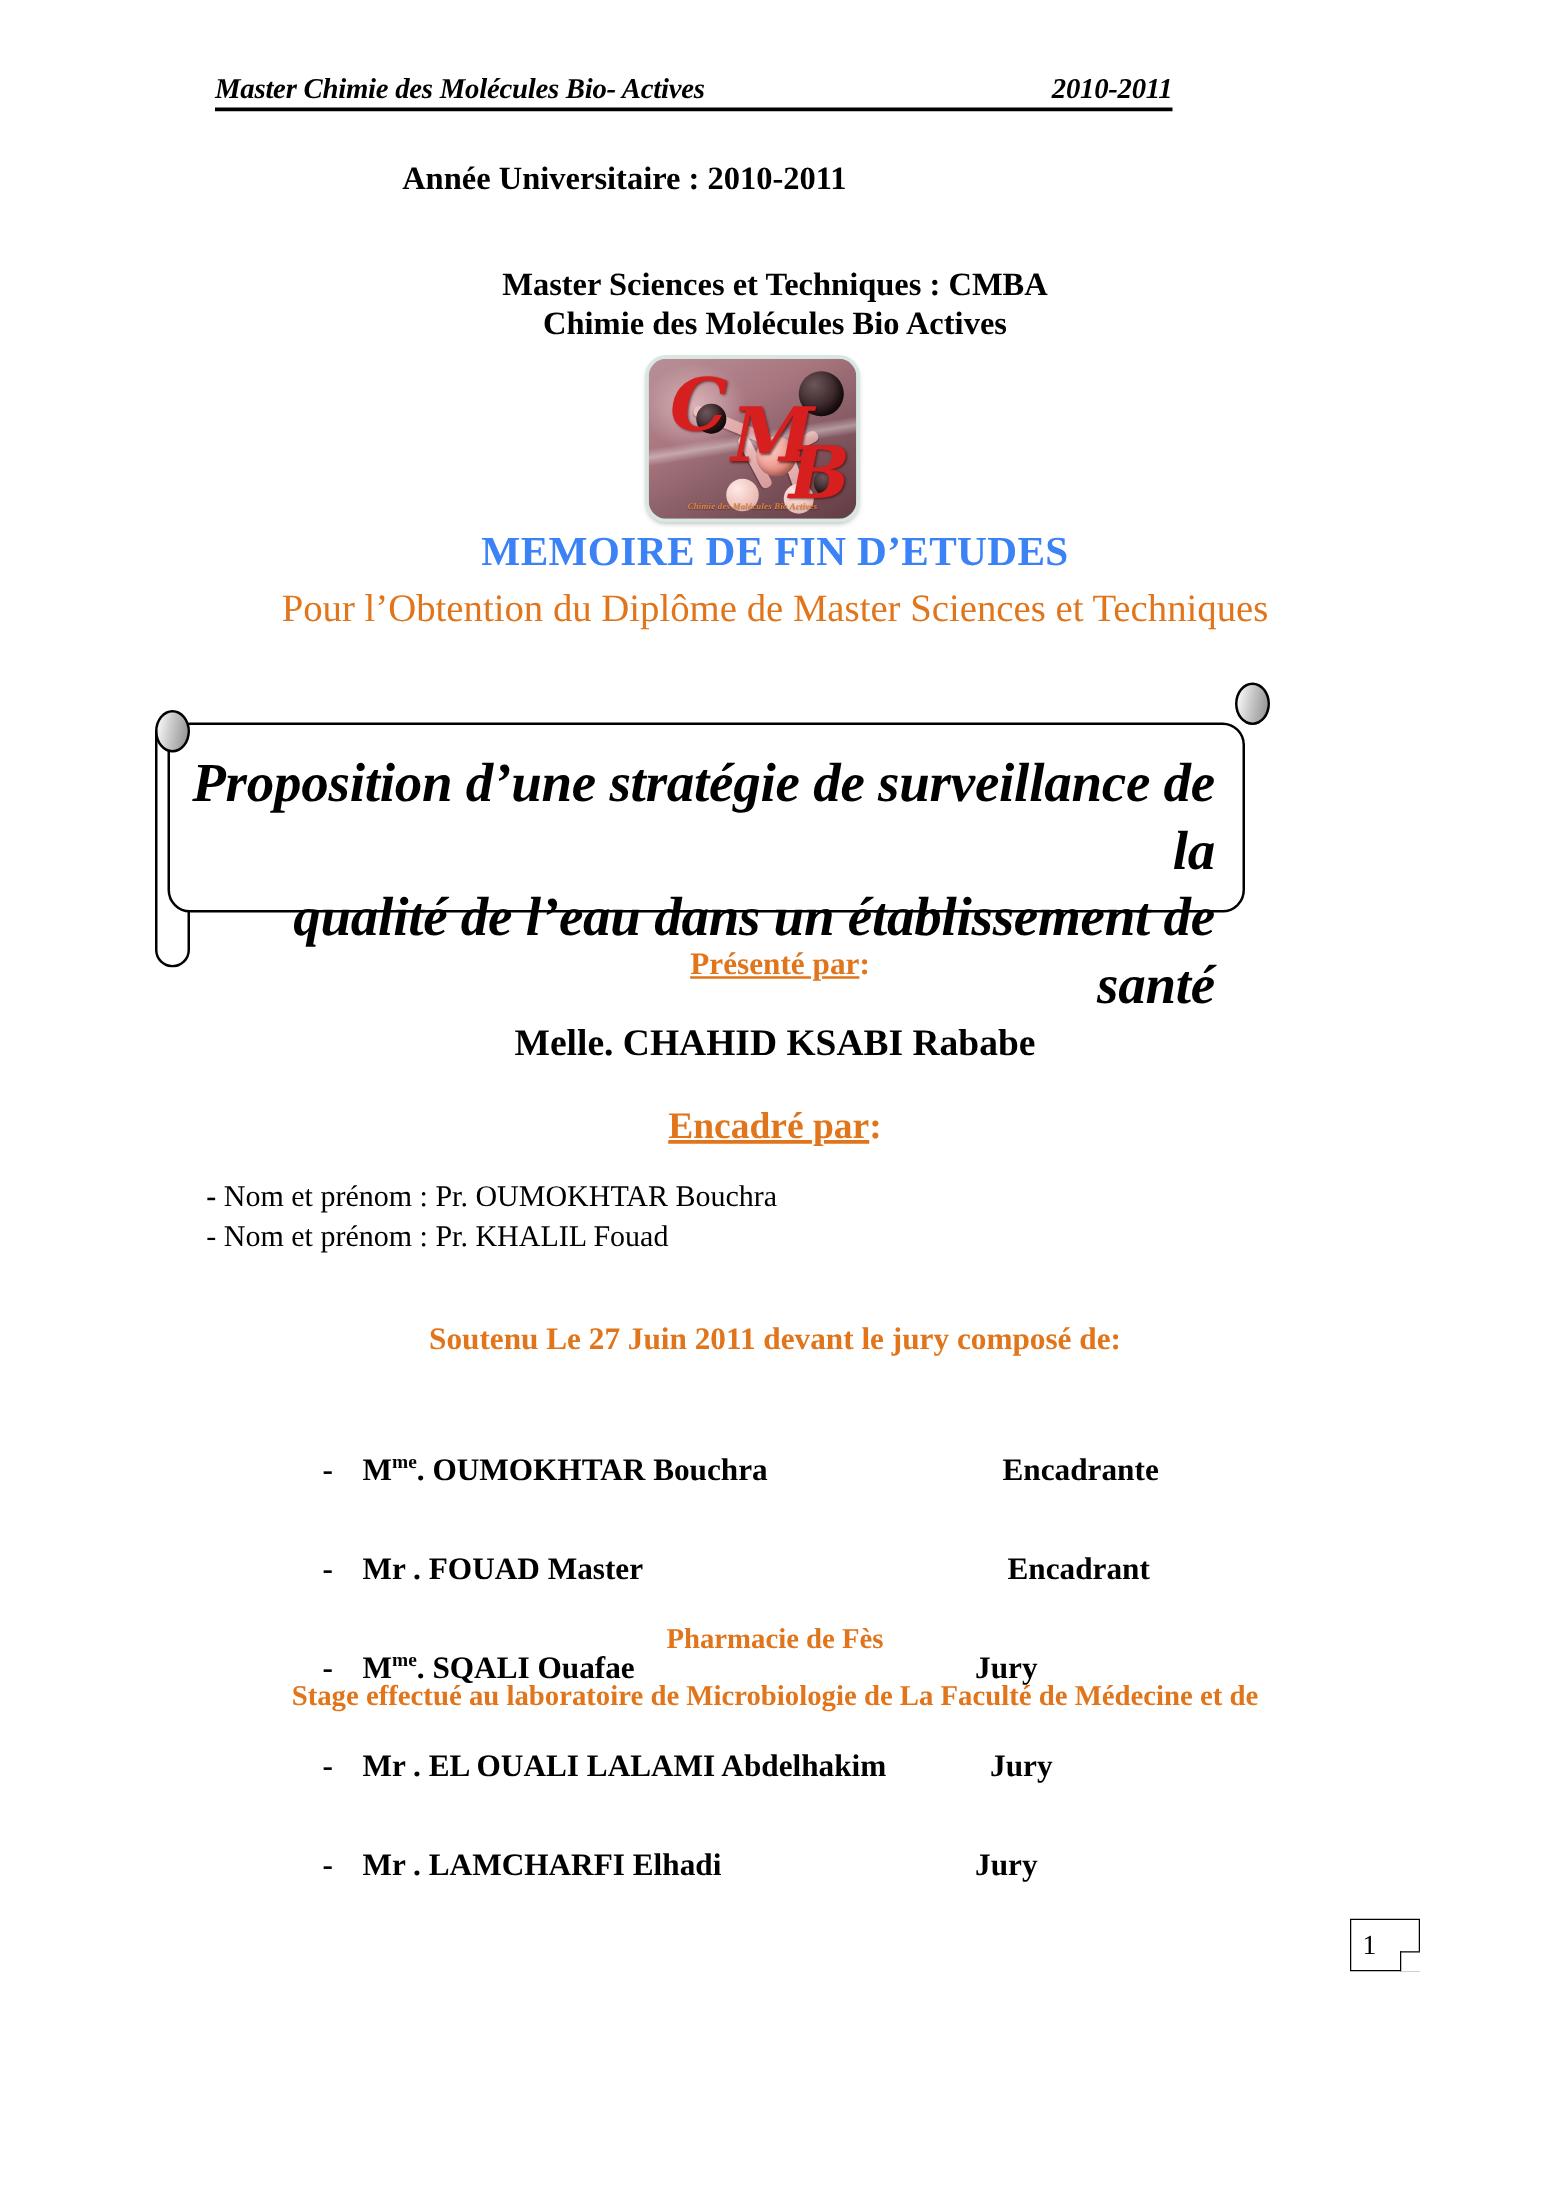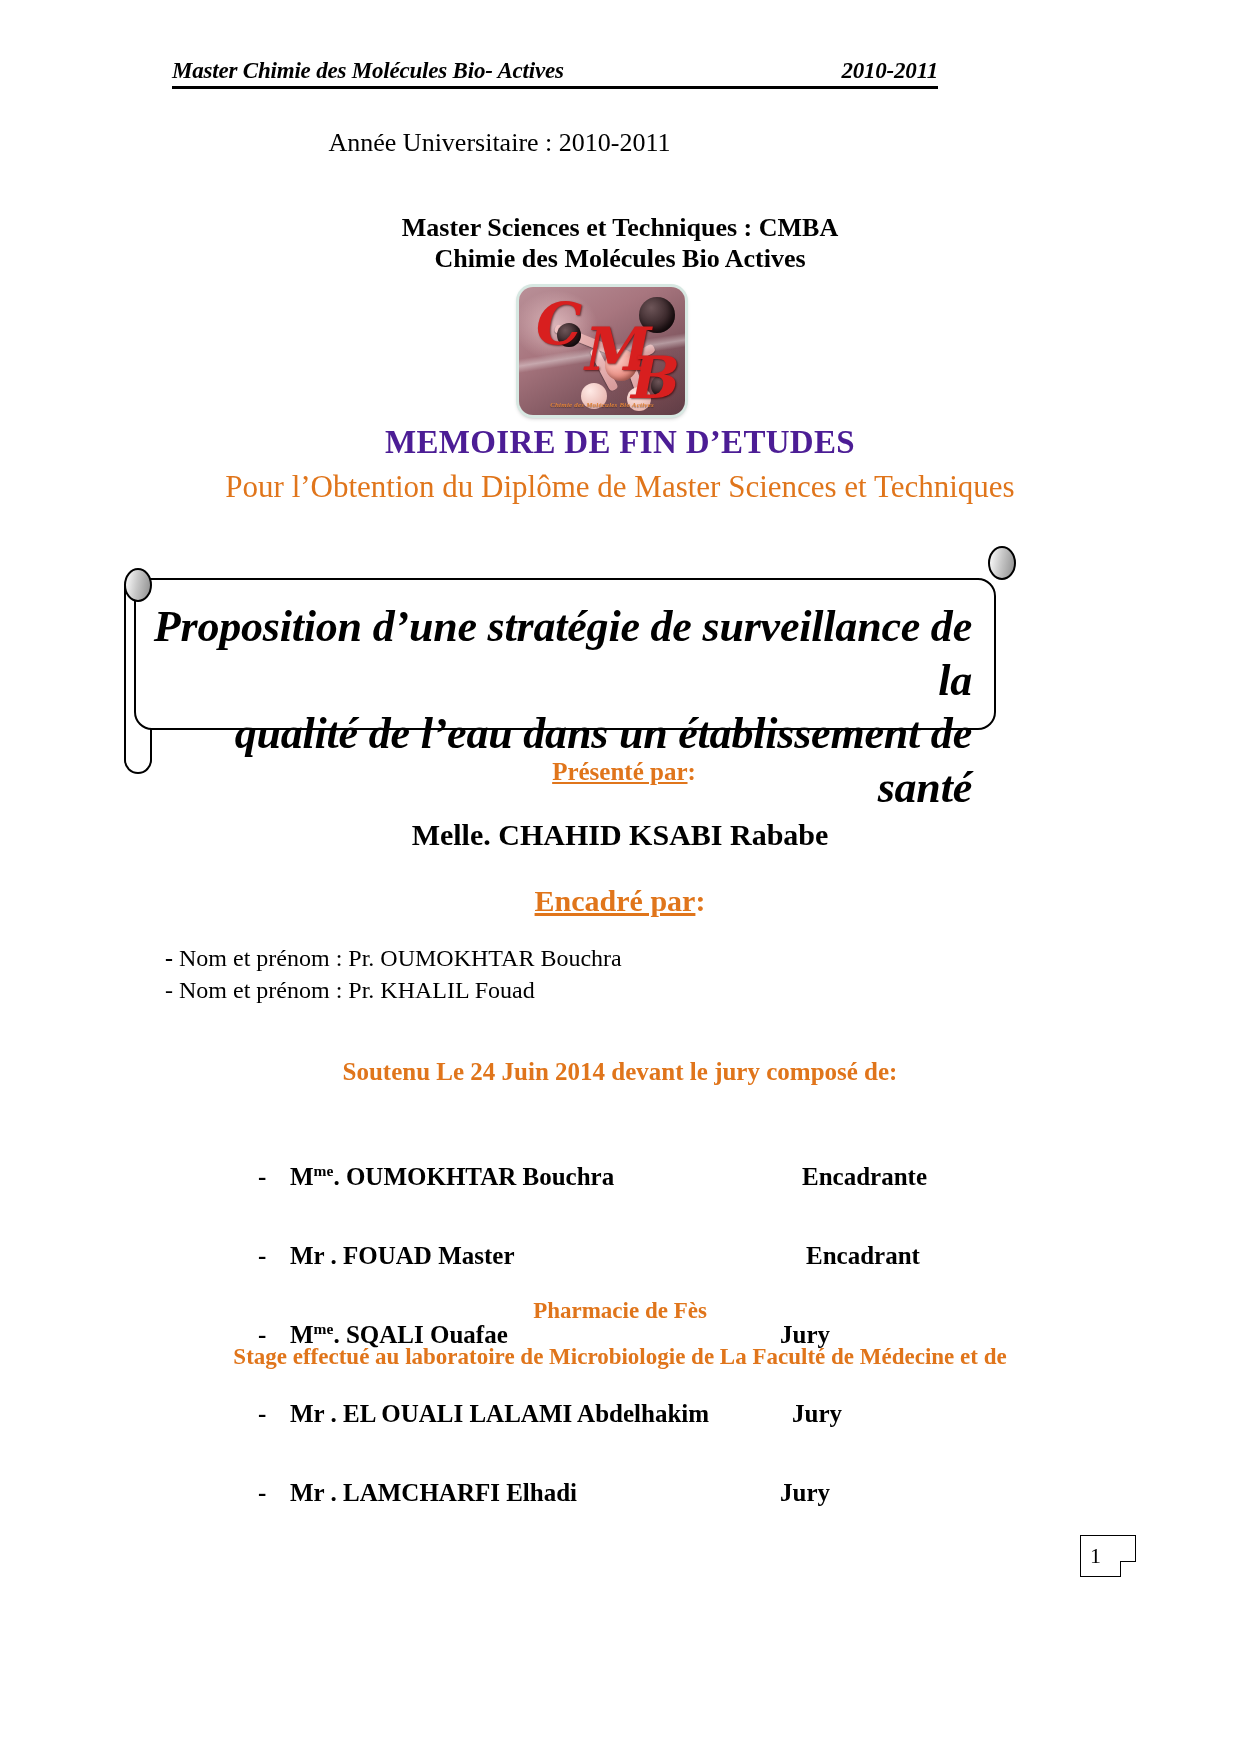--- a/index.html
+++ b/index.html
@@ -41,21 +41,21 @@
   .doc-header .hdr-right { white-space: nowrap; }
 
   
   .center { text-align: center; }
 
   .annee {
     position: absolute;
     top: 128px;
     left: 0;
     width: 999px;
-    font-weight: normal;
+    font-weight: bold;
     font-size: 26px;
   }
   .master-line1 {
     position: absolute;
     top: 213px;
     left: 0;
     width: 1240px;
     font-weight: bold;
     font-size: 26px;
   }
@@ -142,21 +142,21 @@
     background: linear-gradient(180deg, rgba(255,255,255,0) 0%, rgba(255,255,255,0.38) 50%, rgba(255,255,255,0) 100%);
     transform: rotate(-9deg);
   }
 
   
   .memoire {
     position: absolute;
     top: 424px;
     left: 0;
     width: 1240px;
-    color: #4c1d95;
+    color: #3b82f6;
     font-weight: bold;
     font-size: 33px;
     letter-spacing: 0.3px;
   }
   .pour-obtention {
     position: absolute;
     top: 466px;
     left: 200px;
     width: 840px;
     color: #E0751B;
@@ -400,21 +400,21 @@
     <div>
       <span class="dash-strong">-</span>
       <span>Nom et prénom : Pr. OUMOKHTAR Bouchra</span>
     </div>
     <div>
       <span>-</span>
       <span>Nom et prénom : Pr. KHALIL Fouad</span>
     </div>
   </div>
 
-  <div class="soutenu center">Soutenu Le 24 Juin 2014 devant le jury composé de:</div>
+  <div class="soutenu center">Soutenu Le 27 Juin 2011 devant le jury composé de:</div>
 
   <div class="jury">
     <div class="jury-row">
       <span class="dash">-</span>
       <span class="nm"><span>M</span><sup>me</sup><span>. OUMOKHTAR Bouchra</span></span>
       <span class="role indent1">Encadrante</span>
     </div>
     <div class="jury-row">
       <span class="dash">-</span>
       <span class="nm"><span>Mr .</span><sup></sup><span> FOUAD Master</span></span>

